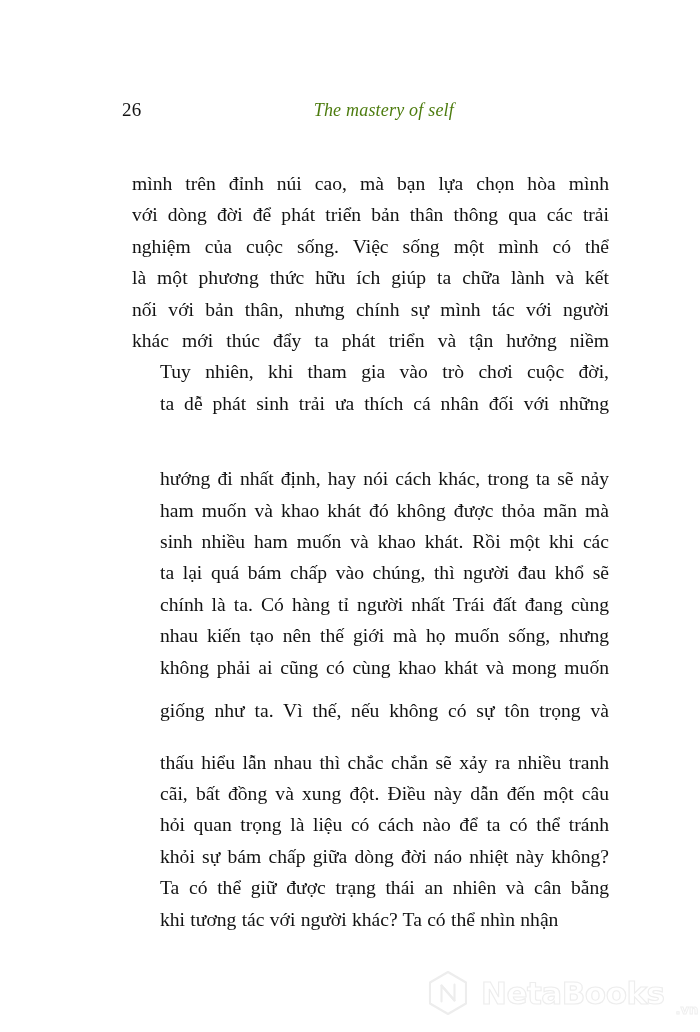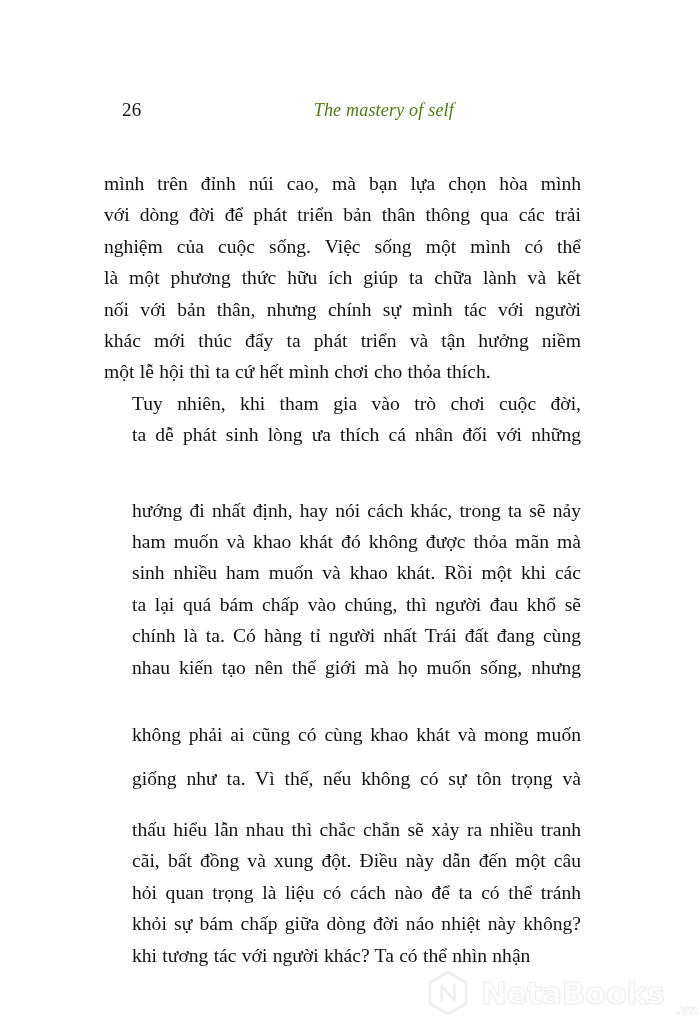--- a/index.html
+++ b/index.html
@@ -44,21 +44,21 @@
   .head-title {
     font-size: 18px;
     font-style: italic;
     color: #4d7c0f;
     letter-spacing: 0.2px;
   }
 
   
   .textblock {
     position: absolute;
-    left: 104px;
+    left: 132px;
     top: 168px;
     width: 477px;
   }
   .para {
     margin: 0;
     font-size: 19.6px;
     line-height: 31.4px;
     text-align: justify;
     text-align-last: left;
     color: #121212;
@@ -135,37 +135,37 @@
   </div>
 
   <div class="textblock">
     <p class="para" id="para-1">
         <span class="ln" style="white-space: normal; display: block; width: 477px;">mình trên đỉnh núi cao, mà bạn lựa chọn hòa mình</span>
         <span class="ln" style="white-space: normal; display: block; width: 477px;">với dòng đời để phát triển bản thân thông qua các trải</span>
         <span class="ln" style="white-space: normal; display: block; width: 477px;">nghiệm của cuộc sống. Việc sống một mình có thể</span>
         <span class="ln" style="white-space: normal; display: block; width: 477px;">là một phương thức hữu ích giúp ta chữa lành và kết</span>
         <span class="ln" style="white-space: normal; display: block; width: 477px;">nối với bản thân, nhưng chính sự mình tác với người</span>
         <span class="ln" style="white-space: normal; display: block; width: 477px;">khác mới thúc đẩy ta phát triển và tận hưởng niềm</span>
-        <span class="ln last" style="white-space: normal;">một lễ hội thì ta cứ hết mình chơi cho thỏa thích.</span>
       </p>
     <p class="para" id="para-2">
         <span class="ln indent" style="white-space: normal; display: block; width: 477px;">Tuy nhiên, khi tham gia vào trò chơi cuộc đời,</span>
-        <span class="ln" style="white-space: normal; display: block; width: 477px;">ta dễ phát sinh lòng ưa thích cá nhân đối với những</span>
+        <span class="ln" style="white-space: normal; display: block; width: 477px;">ta dễ phát sinh trải ưa thích cá nhân đối với những</span>
         <span class="ln" style="white-space: normal; display: block; width: 477px; margin-top: 44px;">hướng đi nhất định, hay nói cách khác, trong ta sẽ nảy</span>
         <span class="ln" style="white-space: normal; display: block; width: 477px;">ham muốn và khao khát đó không được thỏa mãn mà</span>
         <span class="ln" style="white-space: normal; display: block; width: 477px;">sinh nhiều ham muốn và khao khát. Rồi một khi các</span>
         <span class="ln" style="white-space: normal; display: block; width: 477px;">ta lại quá bám chấp vào chúng, thì người đau khổ sẽ</span>
         <span class="ln" style="white-space: normal; display: block; width: 477px;">chính là ta. Có hàng tỉ người nhất Trái đất đang cùng</span>
         <span class="ln" style="white-space: normal; display: block; width: 477px;">nhau kiến tạo nên thế giới mà họ muốn sống, nhưng</span>
-        <span class="ln" style="white-space: normal; display: block; width: 477px; margin-top: 36px;">không phải ai cũng có cùng khao khát và mong muốn</span>
+        <span class="ln" style="white-space: normal; display: block; width: 477px;">không phải ai cũng có cùng khao khát và mong muốn</span>
         <span class="ln" style="white-space: normal; display: block; width: 477px; margin-top: 12px;">giống như ta. Vì thế, nếu không có sự tôn trọng và</span>
         <span class="ln" style="white-space: normal; display: block; width: 477px; margin-top: 20px;">thấu hiểu lẫn nhau thì chắc chắn sẽ xảy ra nhiều tranh</span>
         <span class="ln" style="white-space: normal; display: block; width: 477px;">cãi, bất đồng và xung đột. Điều này dẫn đến một câu</span>
         <span class="ln" style="white-space: normal; display: block; width: 477px;">hỏi quan trọng là liệu có cách nào để ta có thể tránh</span>
         <span class="ln" style="white-space: normal; display: block; width: 477px;">khỏi sự bám chấp giữa dòng đời náo nhiệt này không?</span>
+        <span class="ln" style="white-space: normal; display: block; width: 477px;">Ta có thể giữ được trạng thái an nhiên và cân bằng</span>
         <span class="ln last" style="white-space: normal;">khi tương tác với người khác? Ta có thể nhìn nhận</span>
       </p>
   </div>
 
   <div class="watermark">
     <span class="wm-mark">
       <svg viewBox="0 0 48 48" width="48" height="48" aria-hidden="true">
         <polygon points="24,3 42,13.5 42,34.5 24,45 6,34.5 6,13.5" fill="none" stroke="#ededed" stroke-width="2.1" stroke-linejoin="round"></polygon>
         <path d="M17.5 32.5 L17.5 16.5 L30.5 31.5 L30.5 15.5" fill="none" stroke="#ededed" stroke-width="2.1" stroke-linejoin="round" stroke-linecap="round"></path>
         <path d="M17.5 16.5 L30.5 31.5" fill="none" stroke="#ededed" stroke-width="2.1" stroke-linecap="round"></path>

